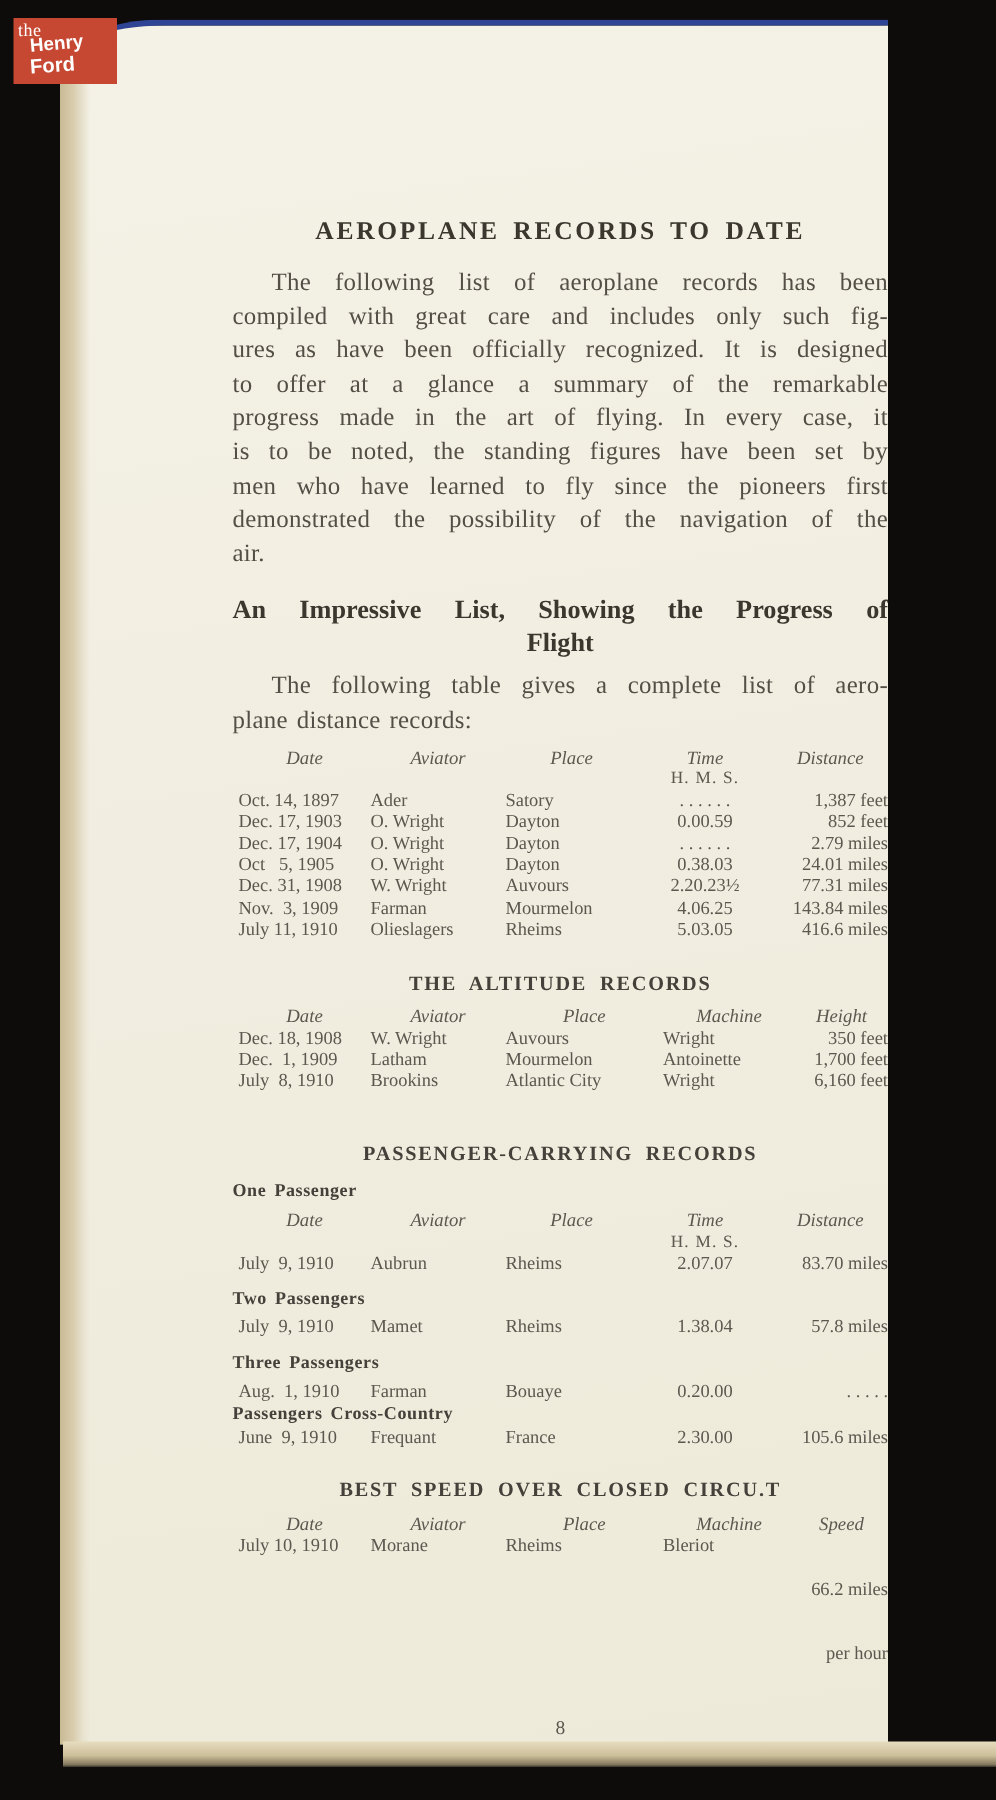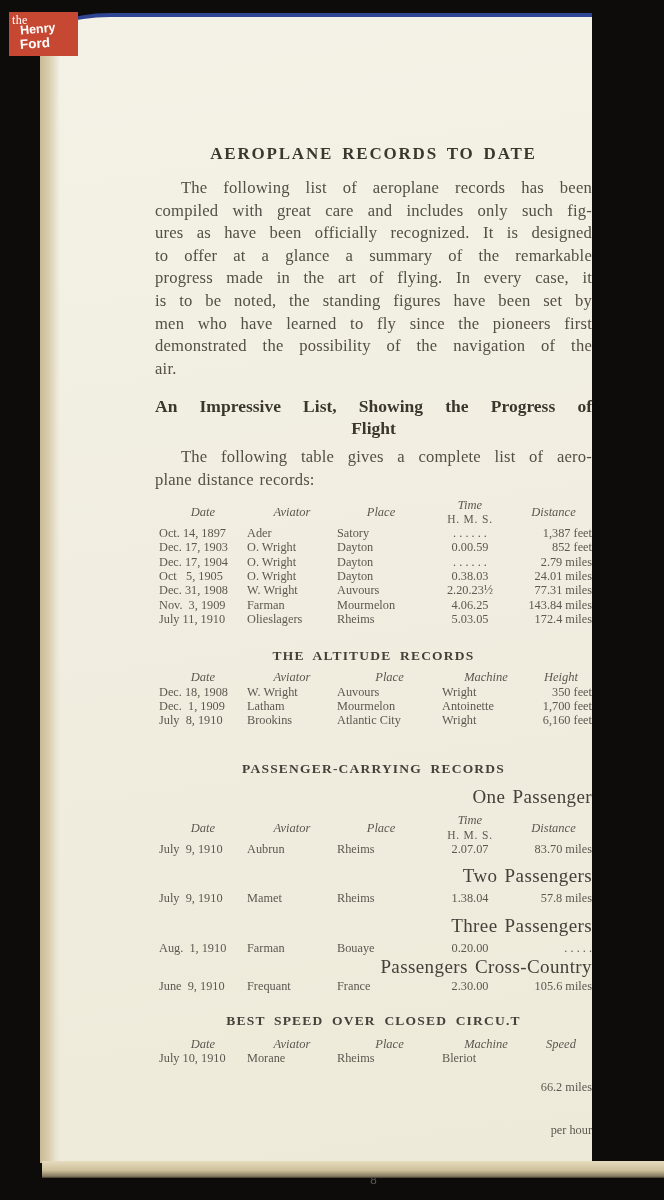--- a/index.html
+++ b/index.html
@@ -61,24 +61,24 @@
     margin-top:16px;font-size:17.5px;font-weight:bold;line-height:21.5px;color:#3b372e;
   }
   .h2 .l1{text-align:justify;text-align-last:justify;word-spacing:2px;}
   .h2 .l2{text-align:center;}
   
   .section-title{
     text-align:center;font-weight:bold;font-size:13.5px;
     letter-spacing:1.2px;word-spacing:4px;color:#45413a;
   }
   .sub-label{
-    text-align:right;font-weight:normal;font-size:19px;
+    text-align:left;font-weight:bold;font-size:12px;
     letter-spacing:0.4px;word-spacing:2px;color:#45413a;
   }
-  .thead{display:flex;font-style:italic;font-size:12.5px;color:#5d584f;line-height:14.3px;align-items:center;}
+  .thead{display:flex;font-style:italic;font-size:12.5px;color:#5d584f;line-height:14.3px;}
   .thead > div{text-align:center;}
   .trow{display:flex;font-size:12.3px;color:#5d584f;line-height:14.3px;}
   .cd{width:92px;box-sizing:border-box;padding-left:4px;white-space:pre;}
   .ca{width:90px;}
   .cp{width:88px;}
   .ct{width:90px;text-align:center;}
   .cx{width:77px;text-align:right;white-space:pre;}
   .cp2{width:105px;}
   .cm{width:88px;}
   .ch{width:62px;text-align:right;white-space:pre;}
@@ -183,21 +183,21 @@
         <div class="ca">Farman</div>
         <div class="cp">Mourmelon</div>
         <div class="ct">4.06.25</div>
         <div class="cx">143.84 miles</div>
       </div>
       <div class="trow">
         <div class="cd">July 11, 1910</div>
         <div class="ca">Olieslagers</div>
         <div class="cp">Rheims</div>
         <div class="ct">5.03.05</div>
-        <div class="cx">172.4 miles</div>
+        <div class="cx">416.6 miles</div>
       </div>
     </div>
 
     <div>
       <div class="section-title mt26">THE ALTITUDE RECORDS</div>
       <div class="thead mt6">
         <div class="cd">Date</div>
         <div class="ca">Aviator</div>
         <div class="cp2">Place</div>
         <div class="cm">Machine</div>

